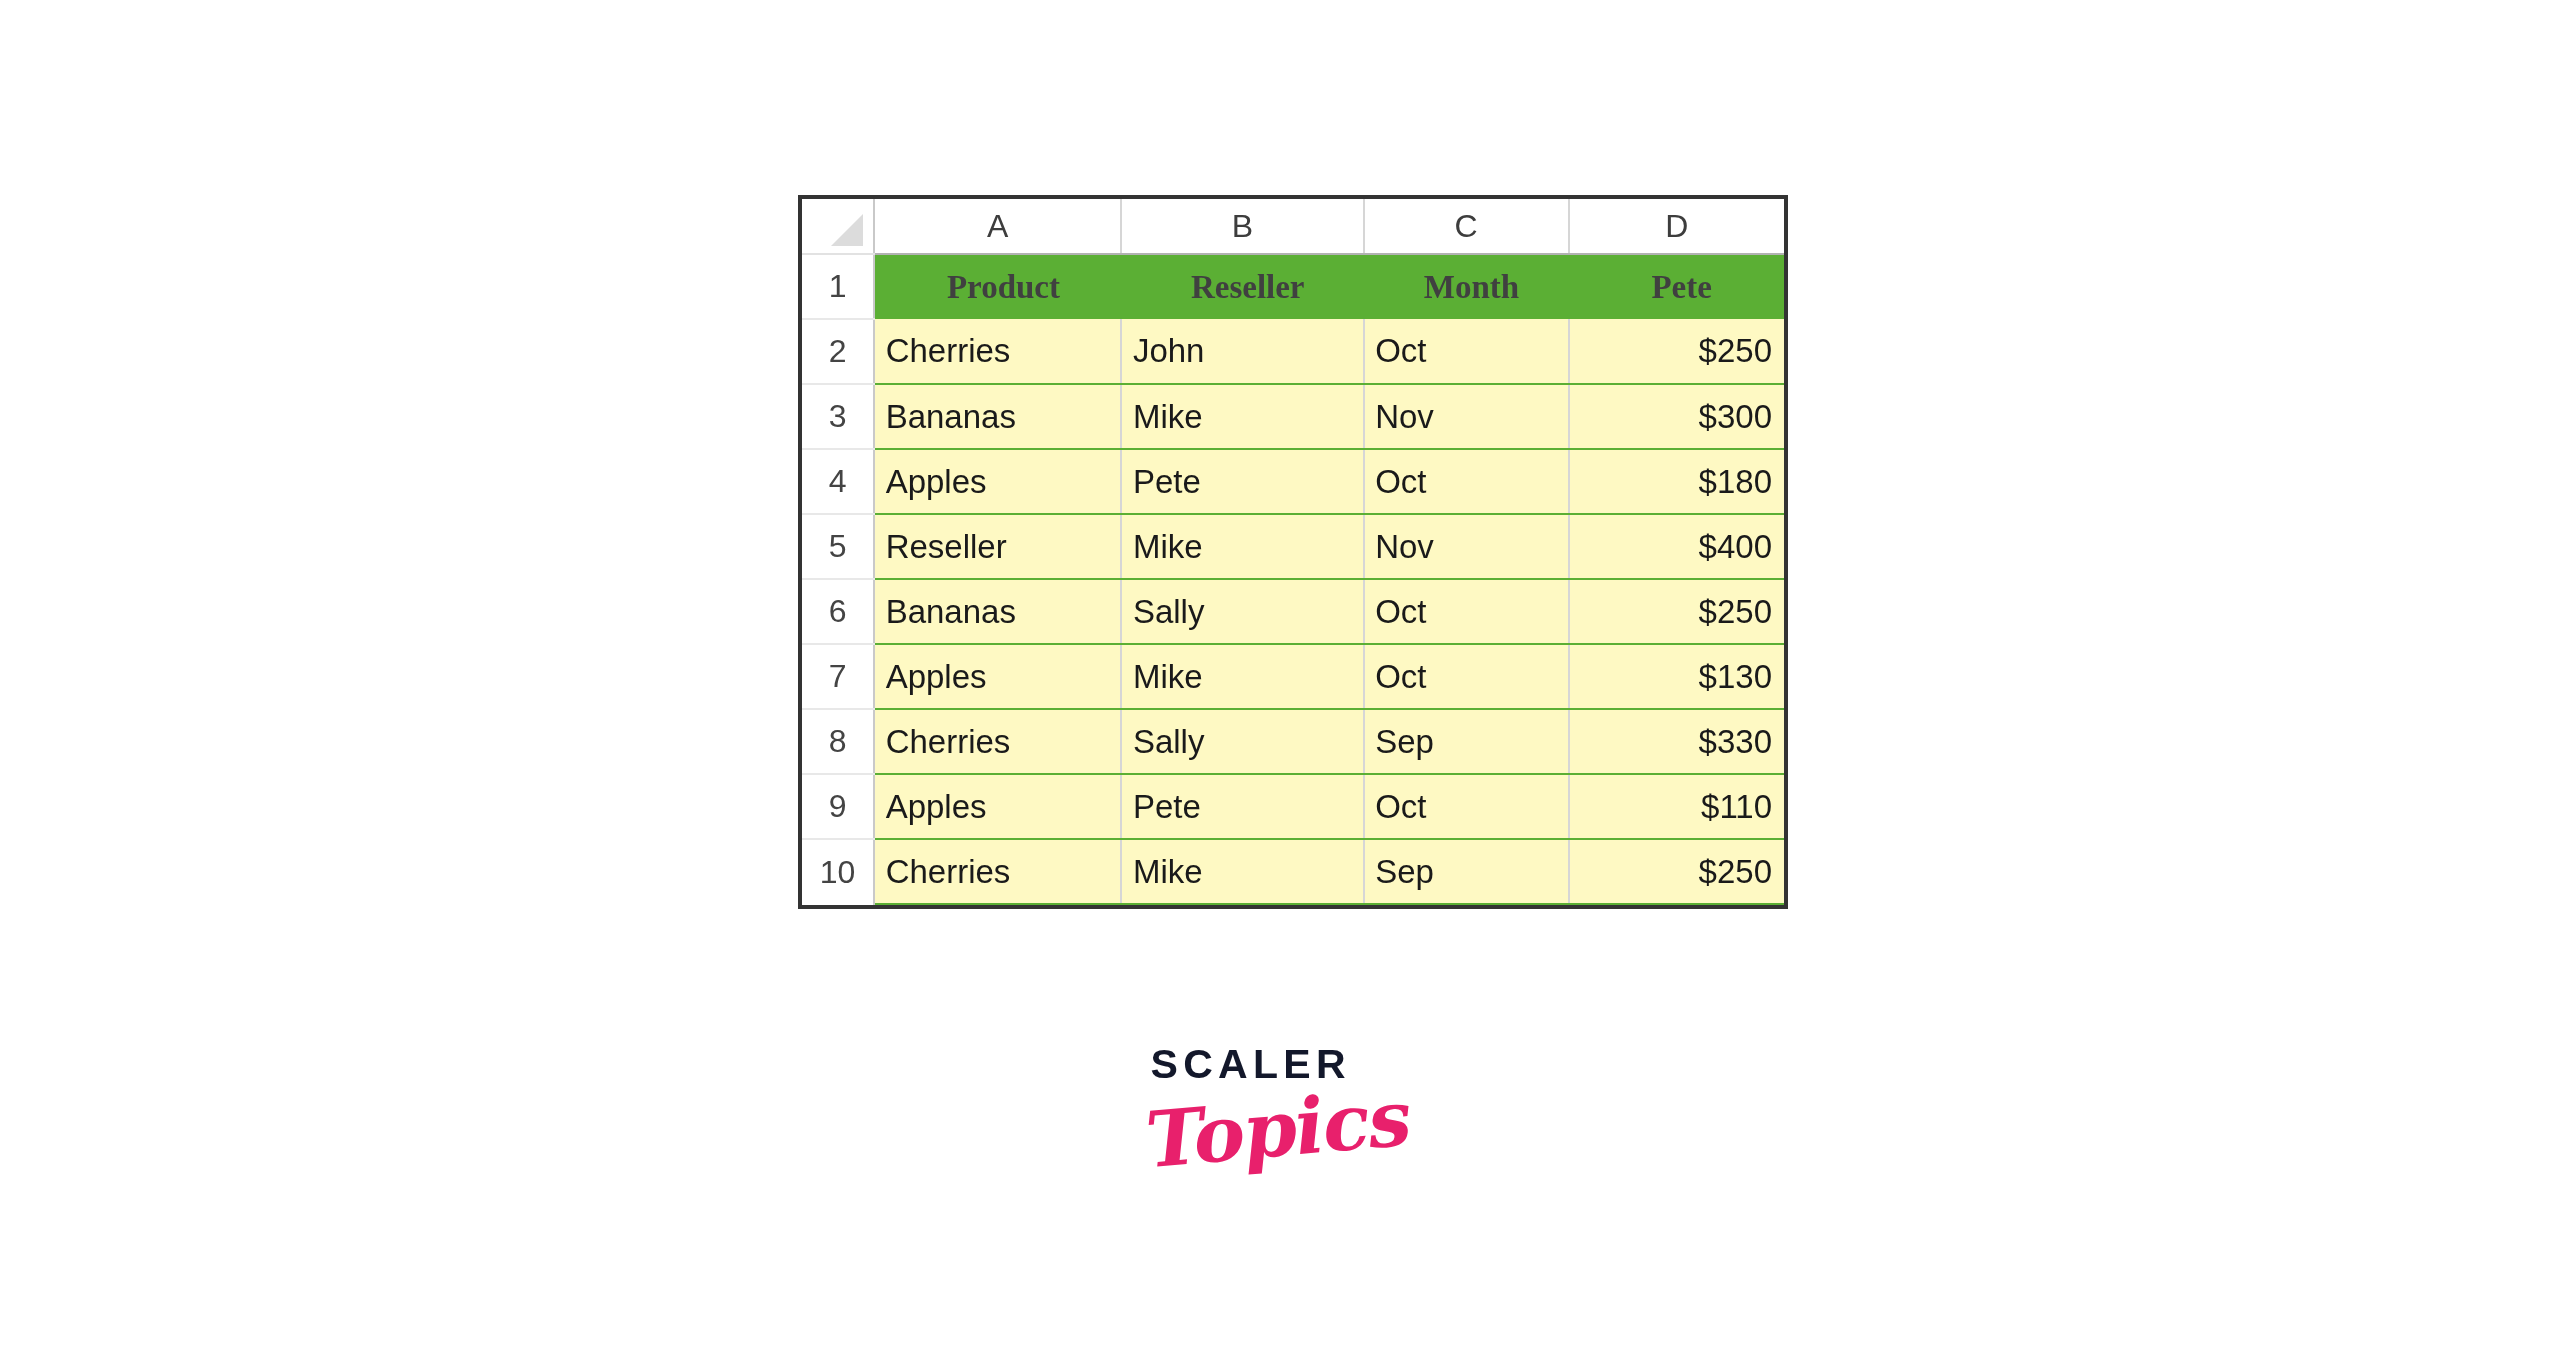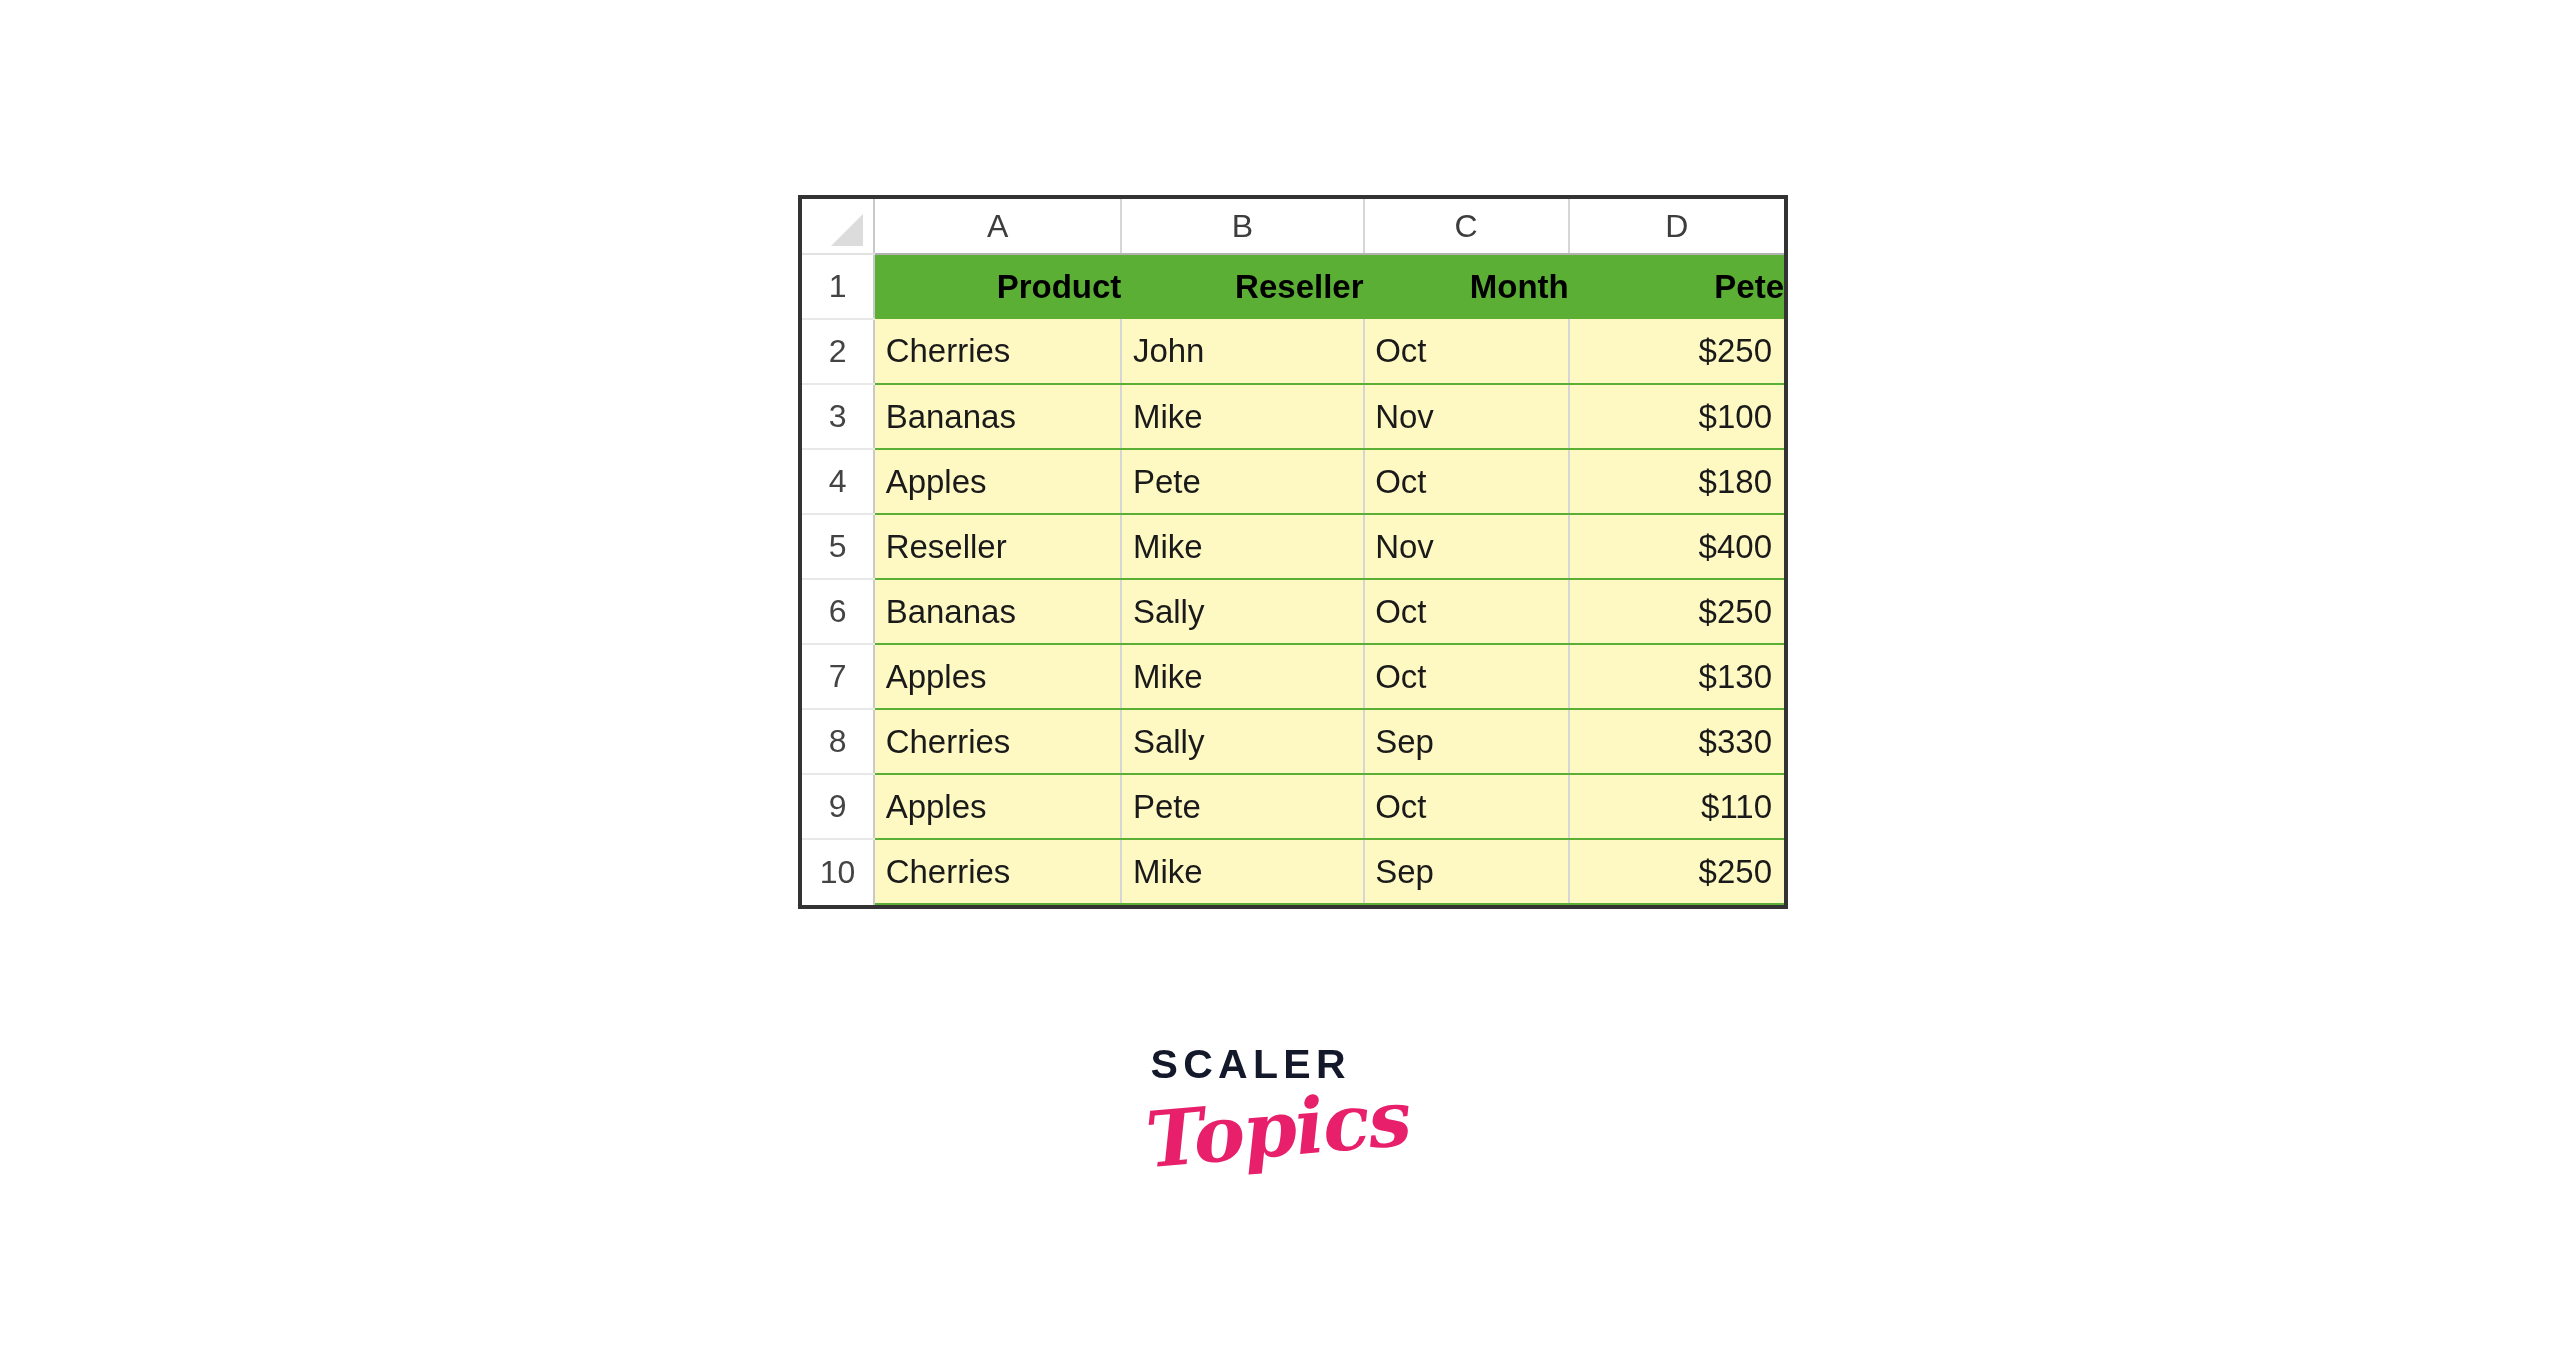--- a/index.html
+++ b/index.html
@@ -89,28 +89,29 @@
     border-right: 2.3px solid #c9c9c9;
     border-bottom: 2.3px solid #e8e8e8;
     padding: 0;
   }
   tr.last-row td.rowhdr { border-bottom: none; }
 
   
   tr.sheet-header-row { height: 65px; }
   td.hdr-cell {
     background: #5BAF34;
-    color: #000000;
+    color: #404040;
     font-weight: bold;
     font-size: 33px;
-    text-align: right;
+    text-align: center;
     vertical-align: middle;
     padding: 0 0 0 10.6px;
     border: none;
     white-space: nowrap;
+    font-family: Liberation Serif, serif;
   }
 
   
   tr.data-row { height: 65px; }
   td.data-cell {
     background: #fef9c3;
     color: #1a1a1a;
     font-size: 33px;
     vertical-align: middle;
     border-right: 2.3px solid #d6d6d6;
@@ -191,21 +192,21 @@
             <td class="data-cell">Cherries</td>
             <td class="data-cell">John</td>
             <td class="data-cell">Oct</td>
             <td class="data-cell num">$250</td>
           </tr>
           <tr class="data-row">
             <td class="rowhdr">3</td>
             <td class="data-cell">Bananas</td>
             <td class="data-cell">Mike</td>
             <td class="data-cell">Nov</td>
-            <td class="data-cell num">$100</td>
+            <td class="data-cell num">$300</td>
           </tr>
           <tr class="data-row">
             <td class="rowhdr">4</td>
             <td class="data-cell">Apples</td>
             <td class="data-cell">Pete</td>
             <td class="data-cell">Oct</td>
             <td class="data-cell num">$180</td>
           </tr>
           <tr class="data-row">
             <td class="rowhdr">5</td>

